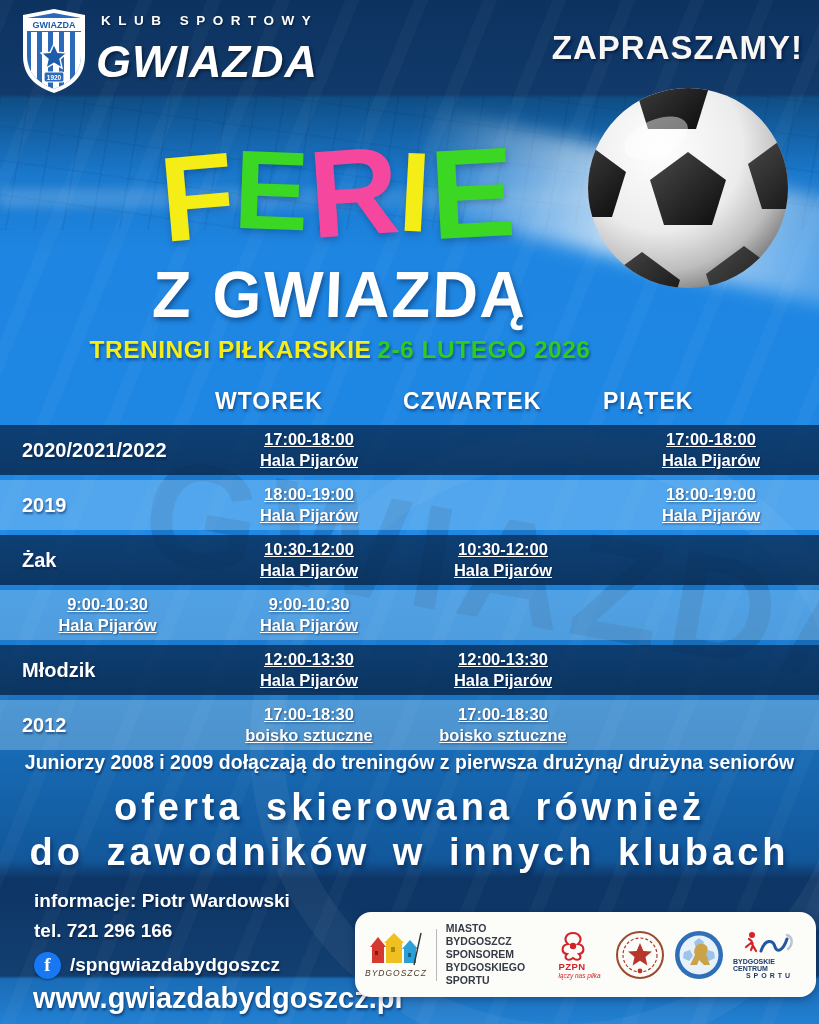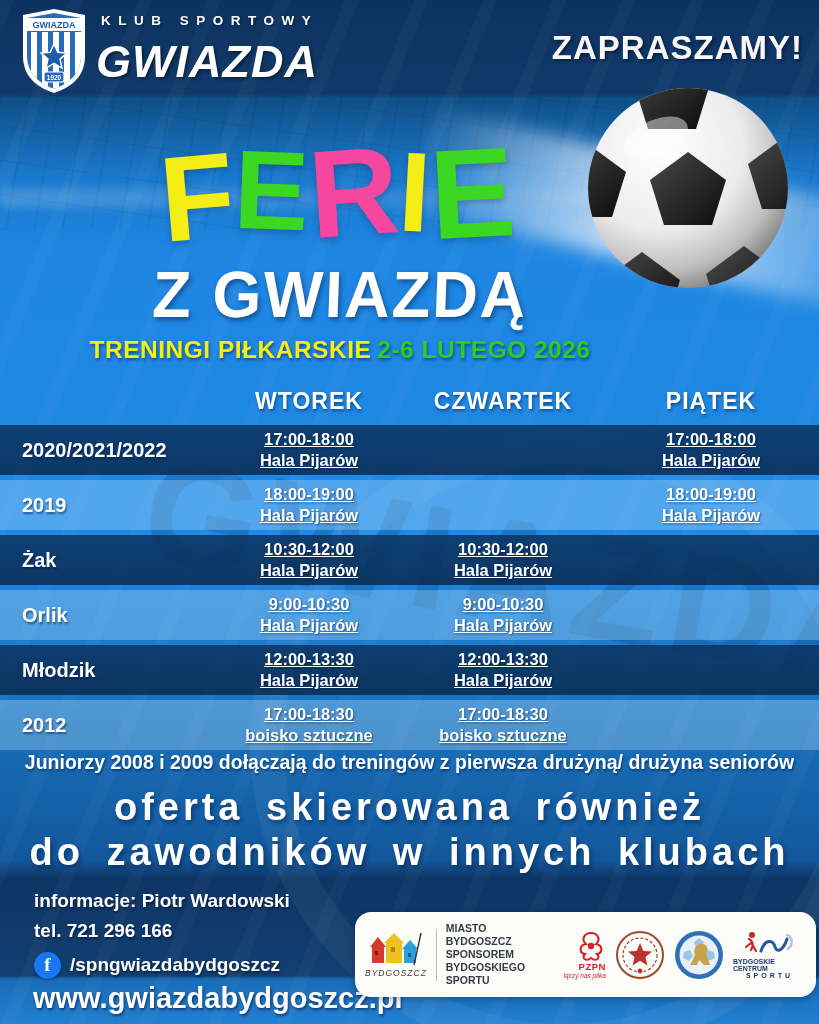--- a/index.html
+++ b/index.html
@@ -54,21 +54,21 @@
     font-size:63px;font-weight:bold;letter-spacing:2px;transform:skewX(-2deg) scaleY(1.04);
     text-shadow:2px 3px 5px rgba(0,20,60,.45);}
   .tagline{position:absolute;top:336px;left:40px;width:600px;z-index:5;text-align:center;
     font-size:24.5px;font-weight:bold;letter-spacing:.5px;text-shadow:1px 2px 3px rgba(0,20,60,.5);}
   .tag-y{color:#f5ee16;} .tag-g{color:#2ecc1e;margin-left:6px;}
 
   
   .schedule{position:absolute;top:380px;left:0;width:819px;z-index:5;}
   .sched-header,.sched-row{display:grid;grid-template-columns:215px 188px 200px 216px;align-items:center;}
   .sched-header{height:42px;}
-  .sched-header .h{text-align:center;font-size:23px;font-weight:bold;letter-spacing:1px;
+  .sched-header .h{font-size:23px;font-weight:bold;letter-spacing:1px;
     text-shadow:1px 2px 3px rgba(0,20,60,.5);}
   .rows{margin-top:3px;border-radius:10px;}
   .sched-row{height:50px;margin-bottom:5px;}
   .sched-row.dark{background:linear-gradient(180deg, rgba(10,48,92,0.82), rgba(8,38,74,0.82));}
   .sched-row.light{background:rgba(190,230,255,0.32);}
   .sched-row .g{padding-left:22px;font-size:20px;font-weight:bold;text-shadow:1px 2px 2px rgba(0,20,60,.5);}
   .cell{text-align:center;font-size:16.5px;font-weight:bold;line-height:21px;
     text-shadow:1px 1px 2px rgba(0,20,60,.55);text-decoration:underline;}
 
   .juniors{position:absolute;top:751px;left:0;width:100%;z-index:5;text-align:center;
@@ -88,21 +88,21 @@
     text-shadow:1px 2px 3px rgba(0,10,40,.55);}
 
   
   .sponsors{position:absolute;left:355px;top:912px;width:461px;height:85px;z-index:6;
     background:#fcfcf9;border-radius:16px;display:flex;align-items:center;padding:0 10px;gap:9px;
     box-shadow:0 2px 8px rgba(0,10,40,.35);box-sizing:border-box;color:#343a46;}
   .sp-byd{display:flex;flex-direction:column;align-items:center;width:72px;}
   .sp-byd .lbl{font-size:8.5px;font-style:italic;letter-spacing:1px;color:#4a3a28;margin-top:1px;}
   .sp-div{width:1px;height:52px;background:#b9b9b9;}
   .sp-city{font-size:10.5px;font-weight:bold;line-height:13px;color:#343a46;width:122px;}
-  .sp-pzpn{display:flex;flex-direction:column;align-items:flex-end;width:56px;}
+  .sp-pzpn{display:flex;flex-direction:column;align-items:flex-start;width:56px;}
   .sp-pzpn .p1{font-size:9.5px;font-weight:bold;color:#d2232a;letter-spacing:.5px;}
   .sp-pzpn .p2{font-size:6.5px;font-style:italic;color:#d2232a;}
   .sp-logo{flex:0 0 auto;}
   .sp-bcs{display:flex;flex-direction:column;align-items:center;width:86px;}
   .sp-bcs .b1{font-size:7px;font-weight:bold;color:#1d3a6b;margin-top:1px;}
   .sp-bcs .b2{font-size:7px;font-weight:bold;color:#1d3a6b;letter-spacing:3px;}
 </style>
 </head>
 <body>
 
@@ -220,21 +220,20 @@
         <div class="cell">
           <div>10:30-12:00</div>
           <div>Hala Pijarów</div>
         </div>
         <div class="cell">
           <div></div>
           <div></div>
         </div>
       </div>
       <div class="sched-row light">
-        <div class="g">Orlik</div>
         <div class="cell">
           <div>9:00-10:30</div>
           <div>Hala Pijarów</div>
         </div>
         <div class="cell">
           <div>9:00-10:30</div>
           <div>Hala Pijarów</div>
         </div>
         <div class="cell">
           <div></div>

